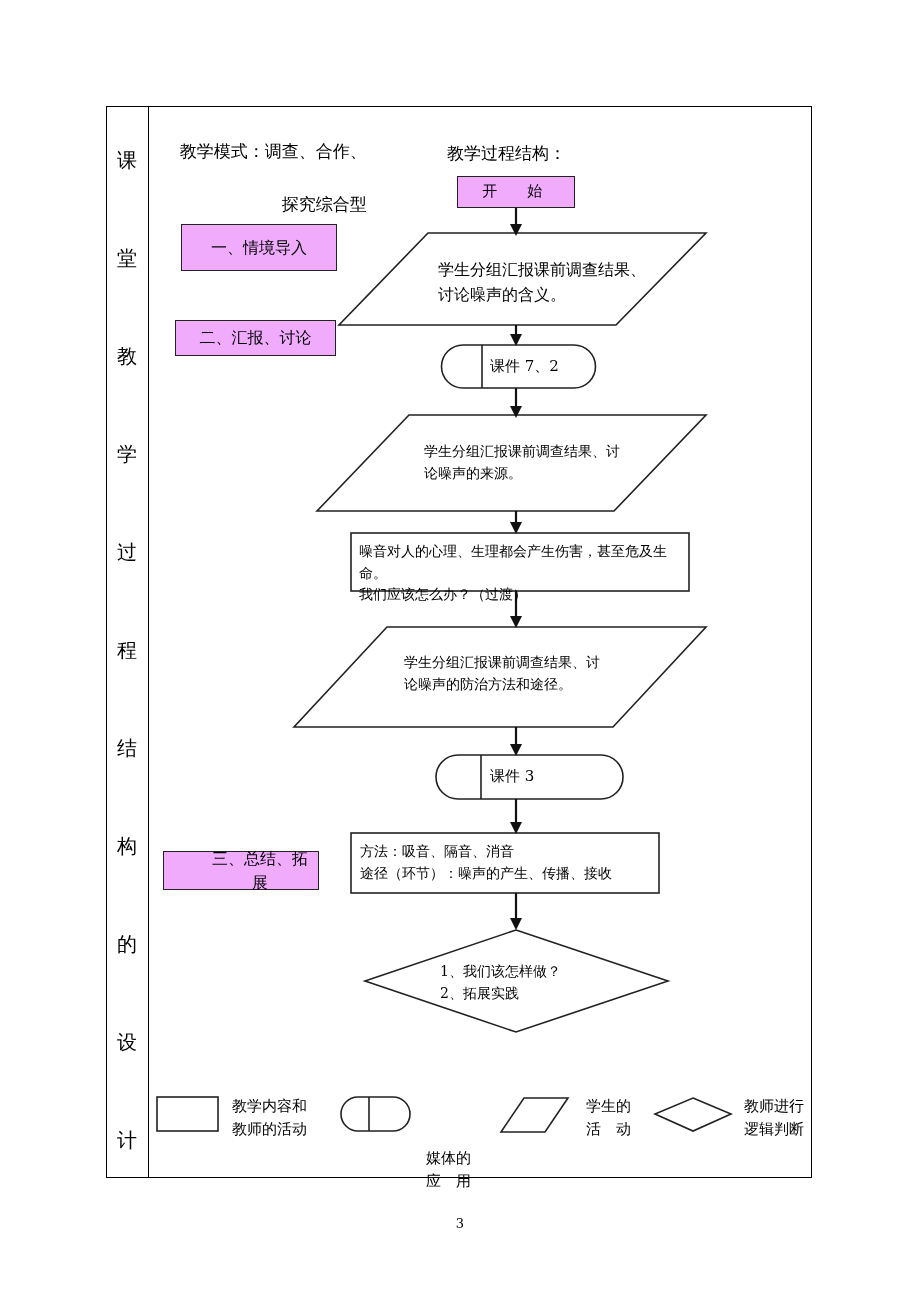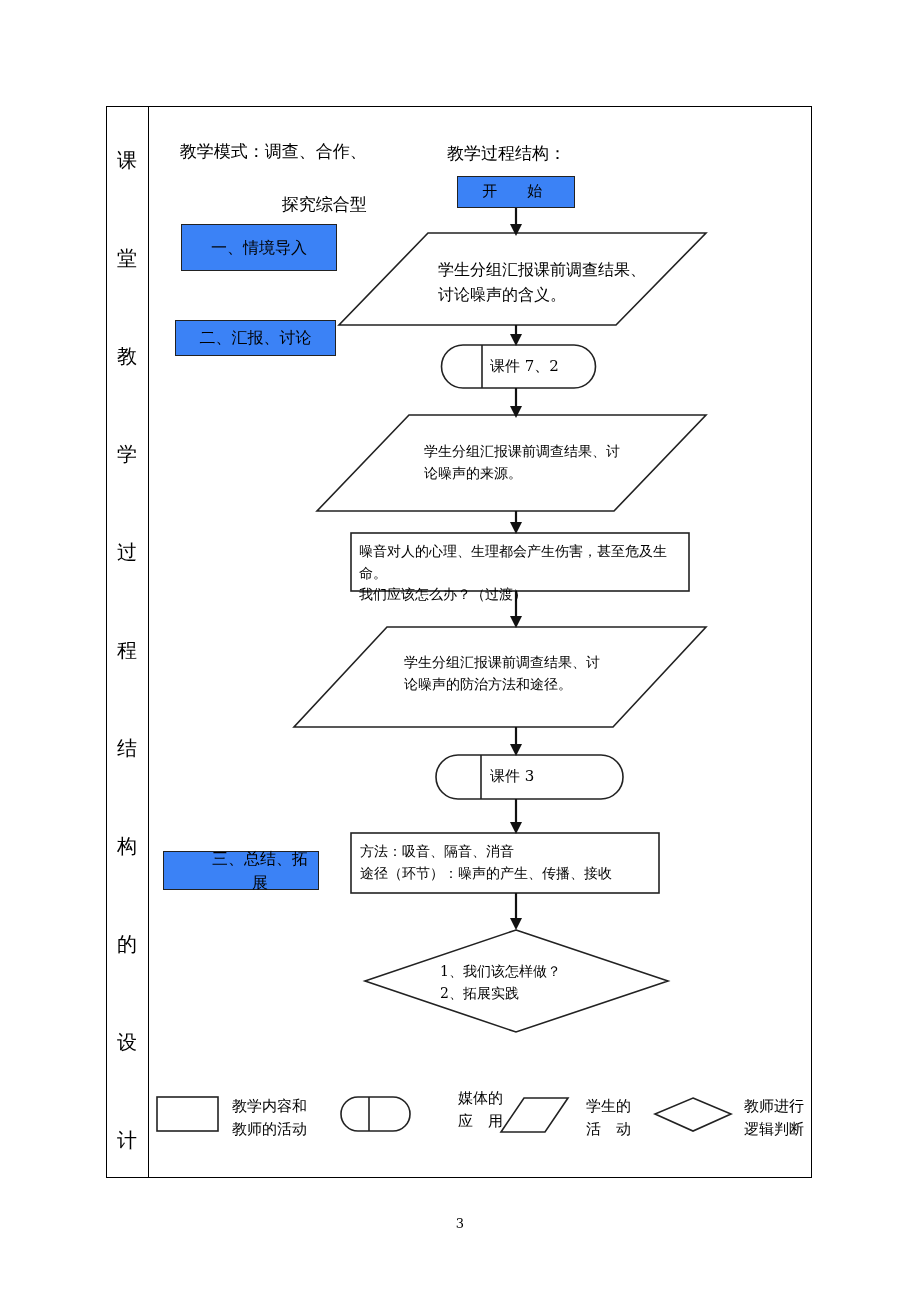--- a/index.html
+++ b/index.html
@@ -78,21 +78,21 @@
     font-family: "DejaVu Serif", "Liberation Serif", serif;
   }
 
   
   .shape {
     position: absolute;
     box-sizing: border-box;
   }
   .rect {
     border: 1.6px solid #222;
-    background: #3b82f6;
+    background: #f0abfc;
     display: flex;
     align-items: center;
     justify-content: center;
     text-align: center;
     font-family: "DejaVu Serif", "Liberation Serif", serif;
   }
   .rect .txt { padding: 0 6px; line-height: 1.45; white-space: pre-line; }
 
   
   .stage-box { font-size: 16px; margin-top: 17px; }
@@ -259,21 +259,21 @@
   <div class="shape rect stage-box" style="left:175px; top:303px; width:161px; height:36px;">
     <span class="txt">二、汇报、讨论</span>
   </div>
 
   <div class="shape rect stage-box" style="left:163px; top:834px; width:156px; height:39px;padding-left:38px;">
     <span class="txt">三、总结、拓展</span>
   </div>
 
   <div class="legend-text" style="left:232px; top:1095px; width:120px;">教学内容和
 教师的活动</div>
-  <div class="legend-text" style="left:426px; top:1087px; width:90px;margin-left:32px;">媒体的
+  <div class="legend-text" style="left:426px; top:1147px; width:90px;">媒体的
 应　用</div>
   <div class="legend-text" style="left:586px; top:1095px; width:90px;">学生的
 活　动</div>
   <div class="legend-text" style="left:744px; top:1095px; width:110px;">教师进行
 逻辑判断</div>
 
   <div class="page-number">3</div>
 
 </div>
 

